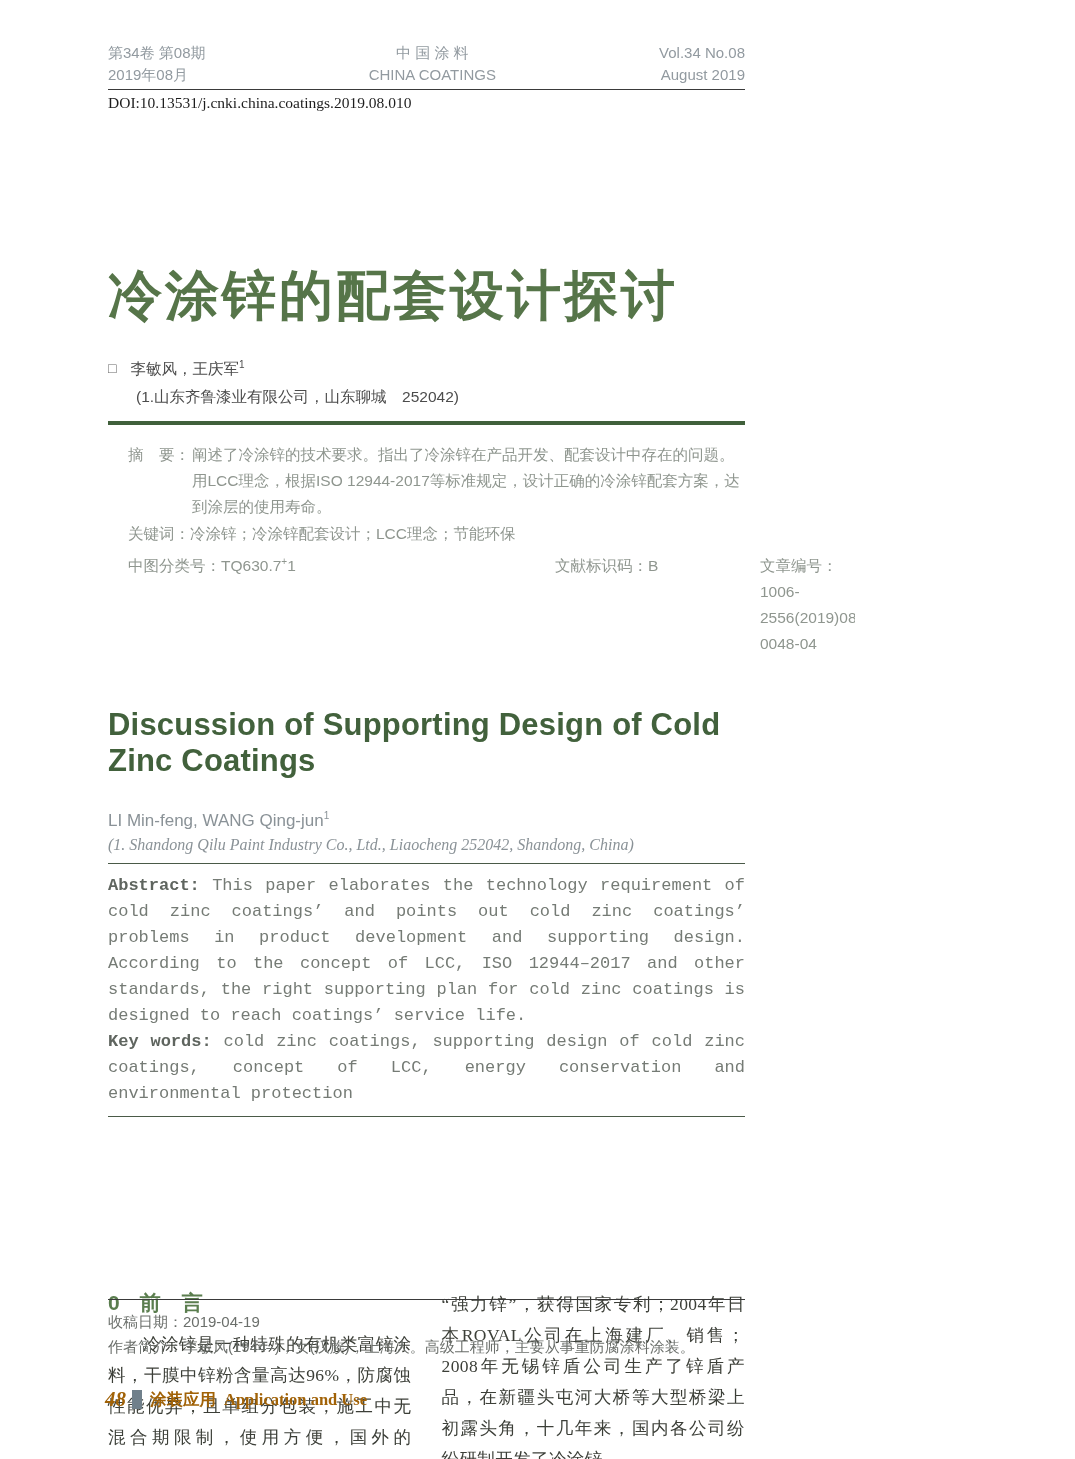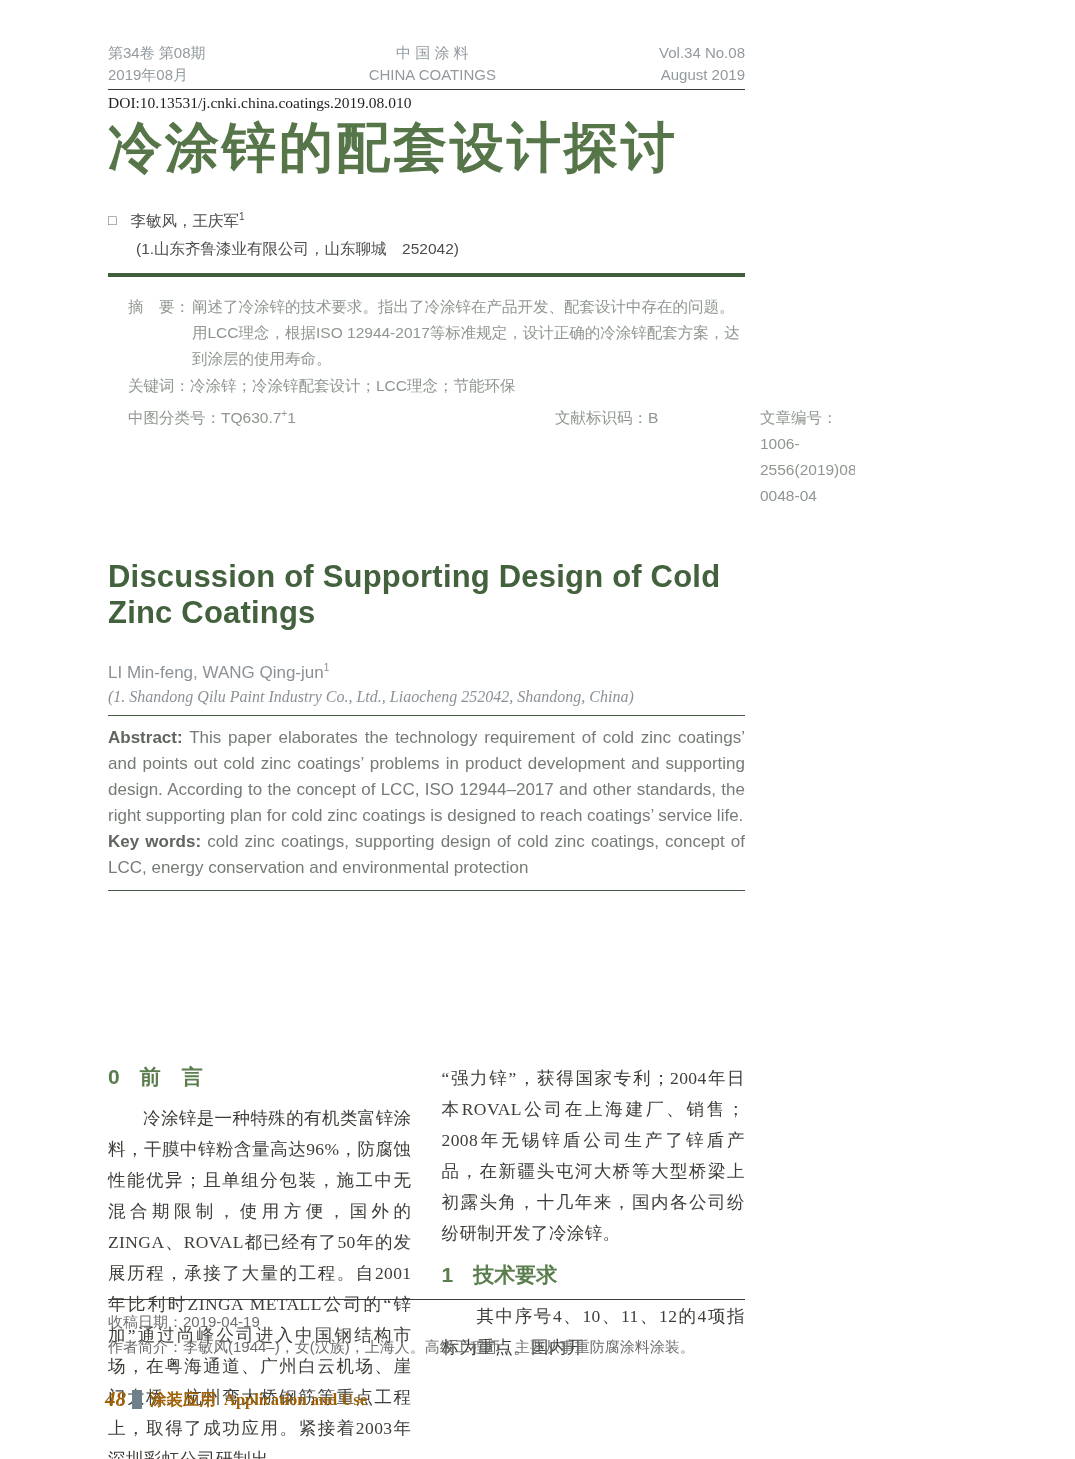--- a/index.html
+++ b/index.html
@@ -13,20 +13,21 @@
     font-family: "Liberation Sans", sans-serif;
   }
   
   .jheader { display: flex; justify-content: space-between; color: #929aa0; font-size: 15px; line-height: 22px; }
   .jheader .center { text-align: center; }
   .jheader .right { text-align: right; }
   .header-rule { border: none; border-top: 1.6px solid #3a3a3a; margin-top: 3px; }
   .doi { margin-top: 4px; font-family: "Liberation Serif", serif; font-size: 15.5px; color: #1d1d1d; }
   
   .cn-title {
+    margin-top: 148px;
     font-size: 54px; font-weight: 900; letter-spacing: 3px;
     color: #567549;
     font-family: "Liberation Sans", sans-serif;
   }
   .authors-row { margin-top: 26px; color: #4c4c4c; font-size: 15.5px; display: flex; align-items: flex-start; }
   .author-box { margin-right: 14px; font-size: 14px; color: #6a6a6a; position: relative; top: 1px; }
   .cn-affil { margin-top: 7px; margin-left: 28px; color: #4c4c4c; font-size: 15.5px; }
   .green-rule { margin-top: 13px; height: 4px; background: #40603b; border: none; }
   
   .cn-abs { margin-top: 17px; margin-left: 20px; color: #8f968f; font-size: 15.5px; line-height: 26px; }
@@ -40,21 +41,21 @@
   sup { font-size: 10px; vertical-align: super; line-height: 0; }
   
   .en-title {
     margin-top: 128px;
     font-size: 31px; font-weight: bold; letter-spacing: 0.2px;
     color: #42613c;
   }
   .en-authors { margin-top: 32px; color: #8a9297; font-size: 17px; }
   .en-affil { margin-top: 5px; color: #8a9297; font-size: 16px; font-style: italic; font-family: "Liberation Serif", serif; }
   .en-rule { border: none; border-top: 1.6px solid #4a5a48; margin-top: 9px; }
-  .en-abs { margin-top: 9px; font-family: Liberation Sans, sans-serif; font-size: 17px; line-height: 26px; color: #757b75; text-align: justify; }
+  .en-abs { margin-top: 9px; font-family: Liberation Mono, monospace; font-size: 17px; line-height: 26px; color: #757b75; text-align: justify; }
   .en-abs b { color: #5f655f; }
   .en-kw { margin-top: 0; }
   
   .columns { display: flex; gap: 30px; margin-top: 172px; }
   .col { flex: 1; }
   .sec-heading { color: #5a7d4e; font-size: 21px; font-weight: bold; margin-bottom: 12px; }
   .sec-heading .num { margin-right: 20px; }
   .body-p {
     font-family: "Liberation Serif", serif;
     font-size: 17.5px; line-height: 31px; letter-spacing: 0.4px;

